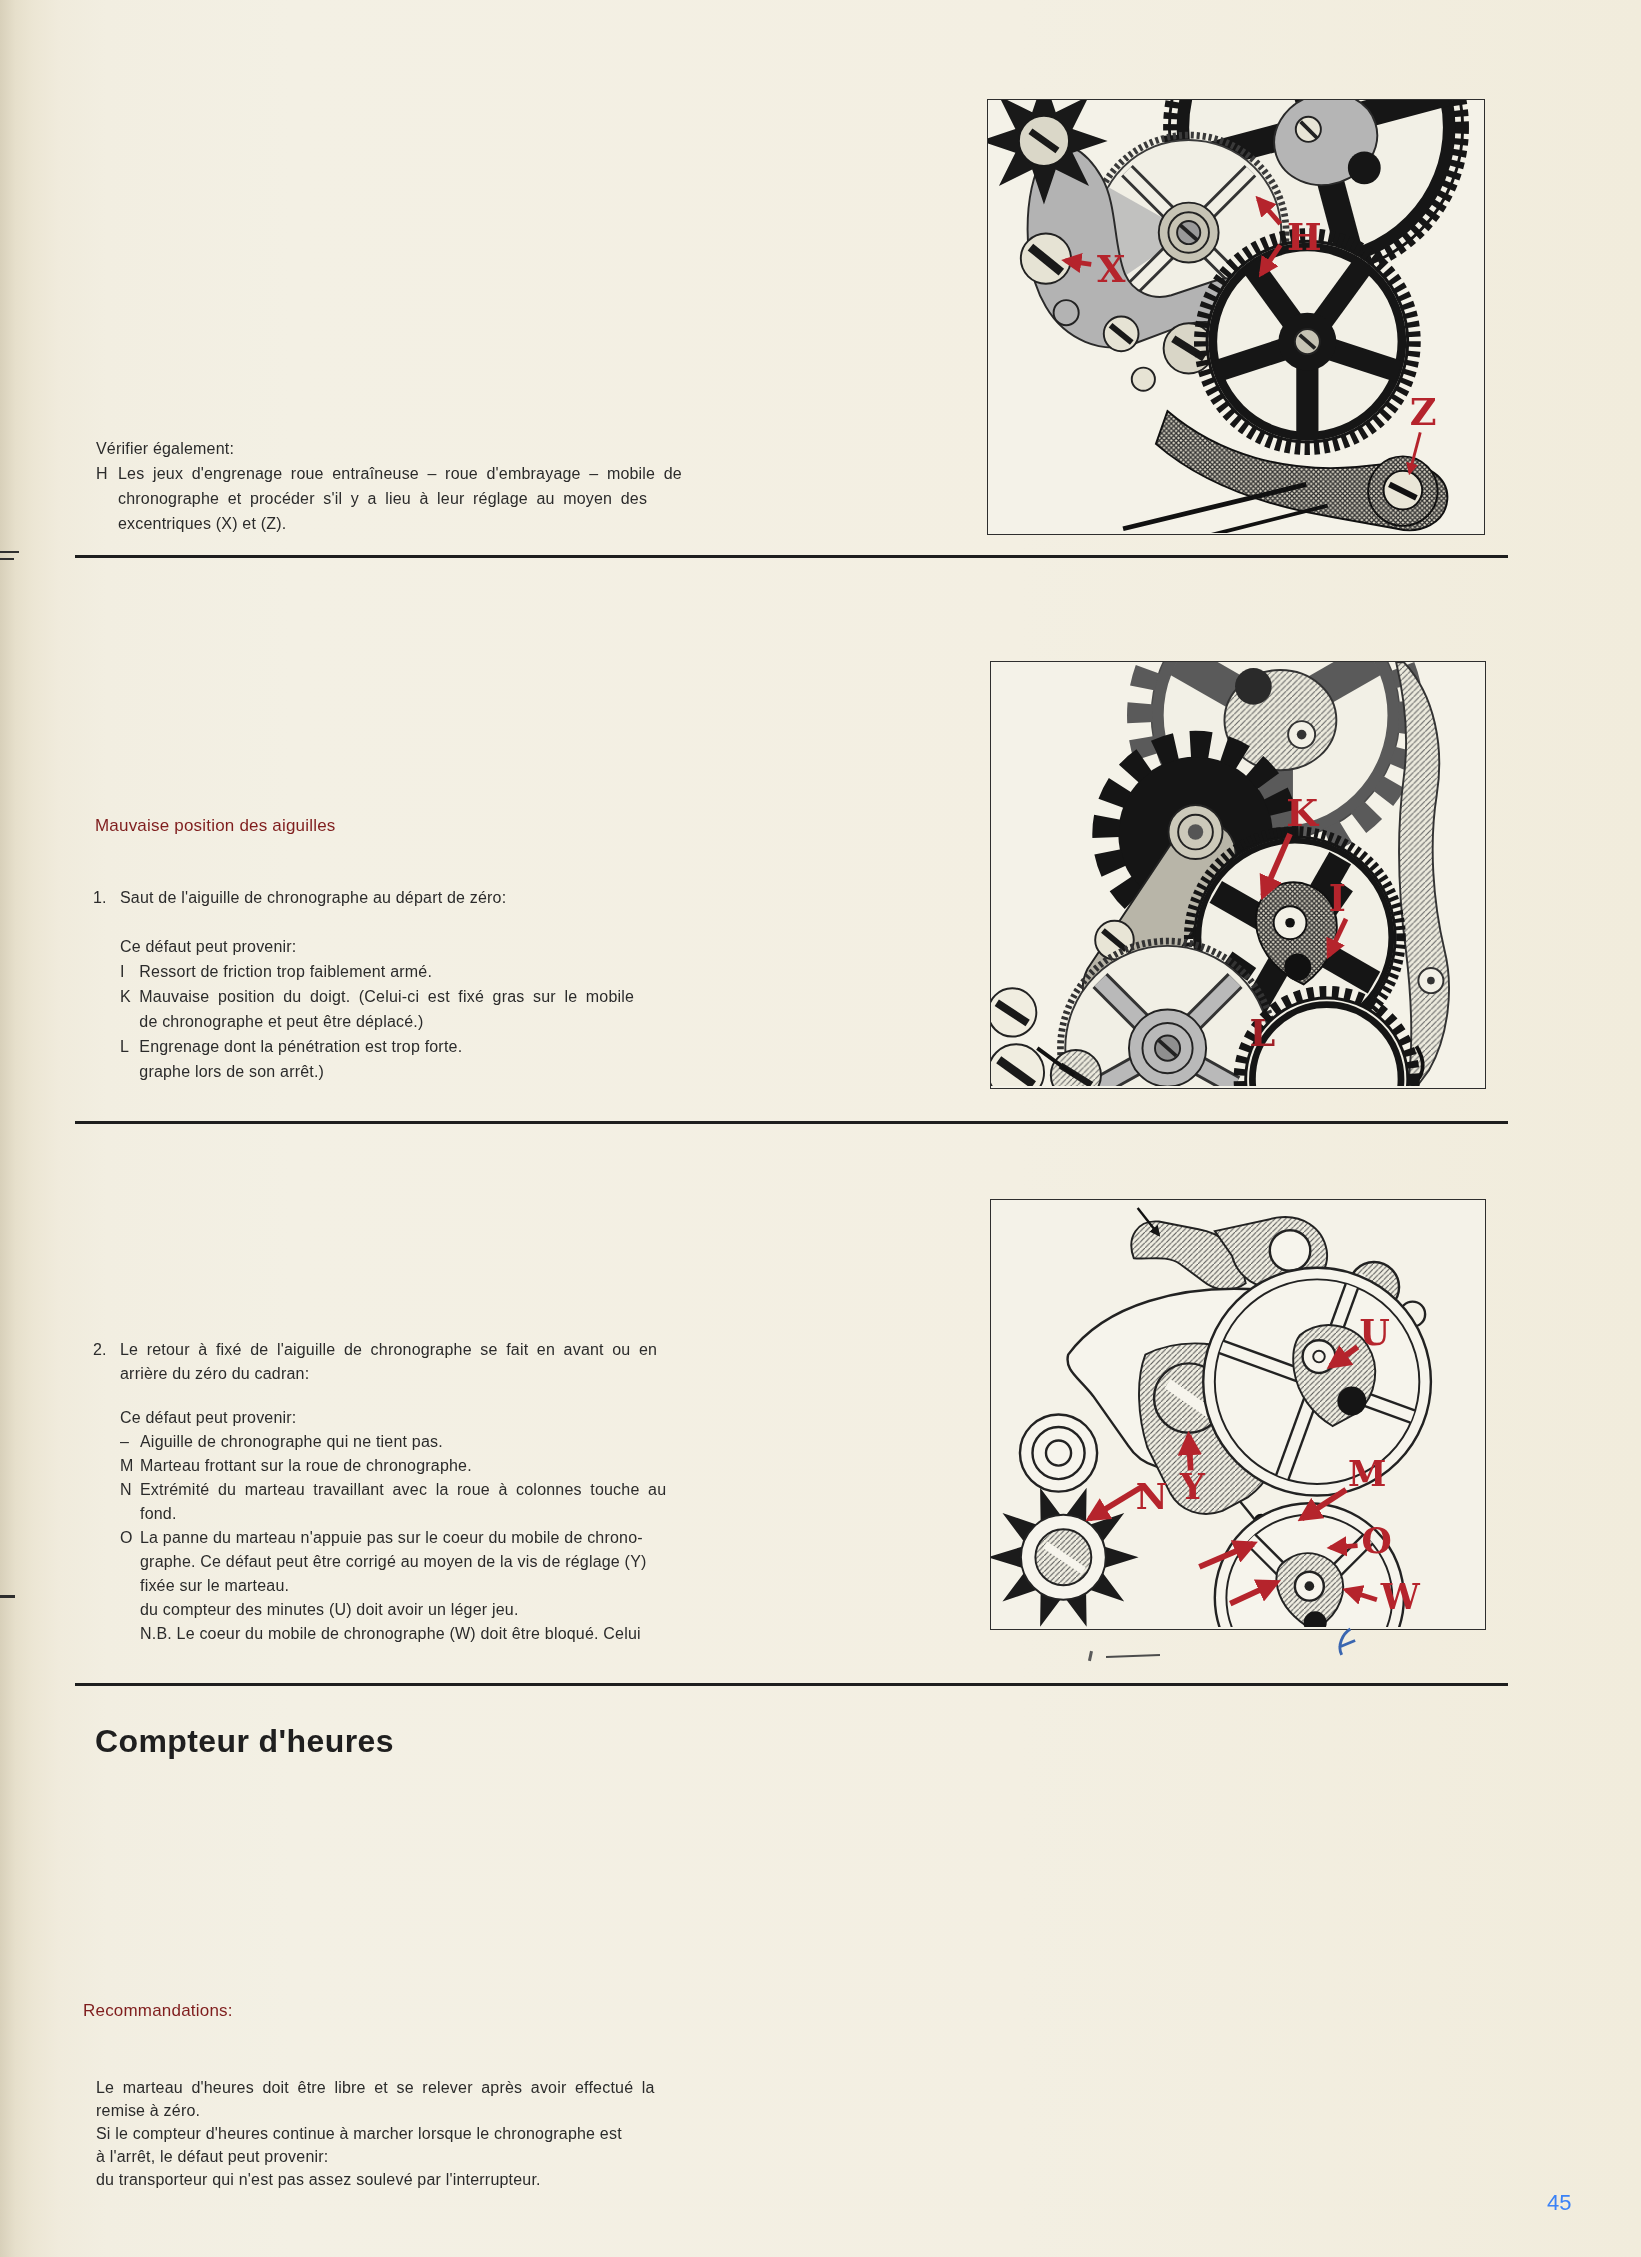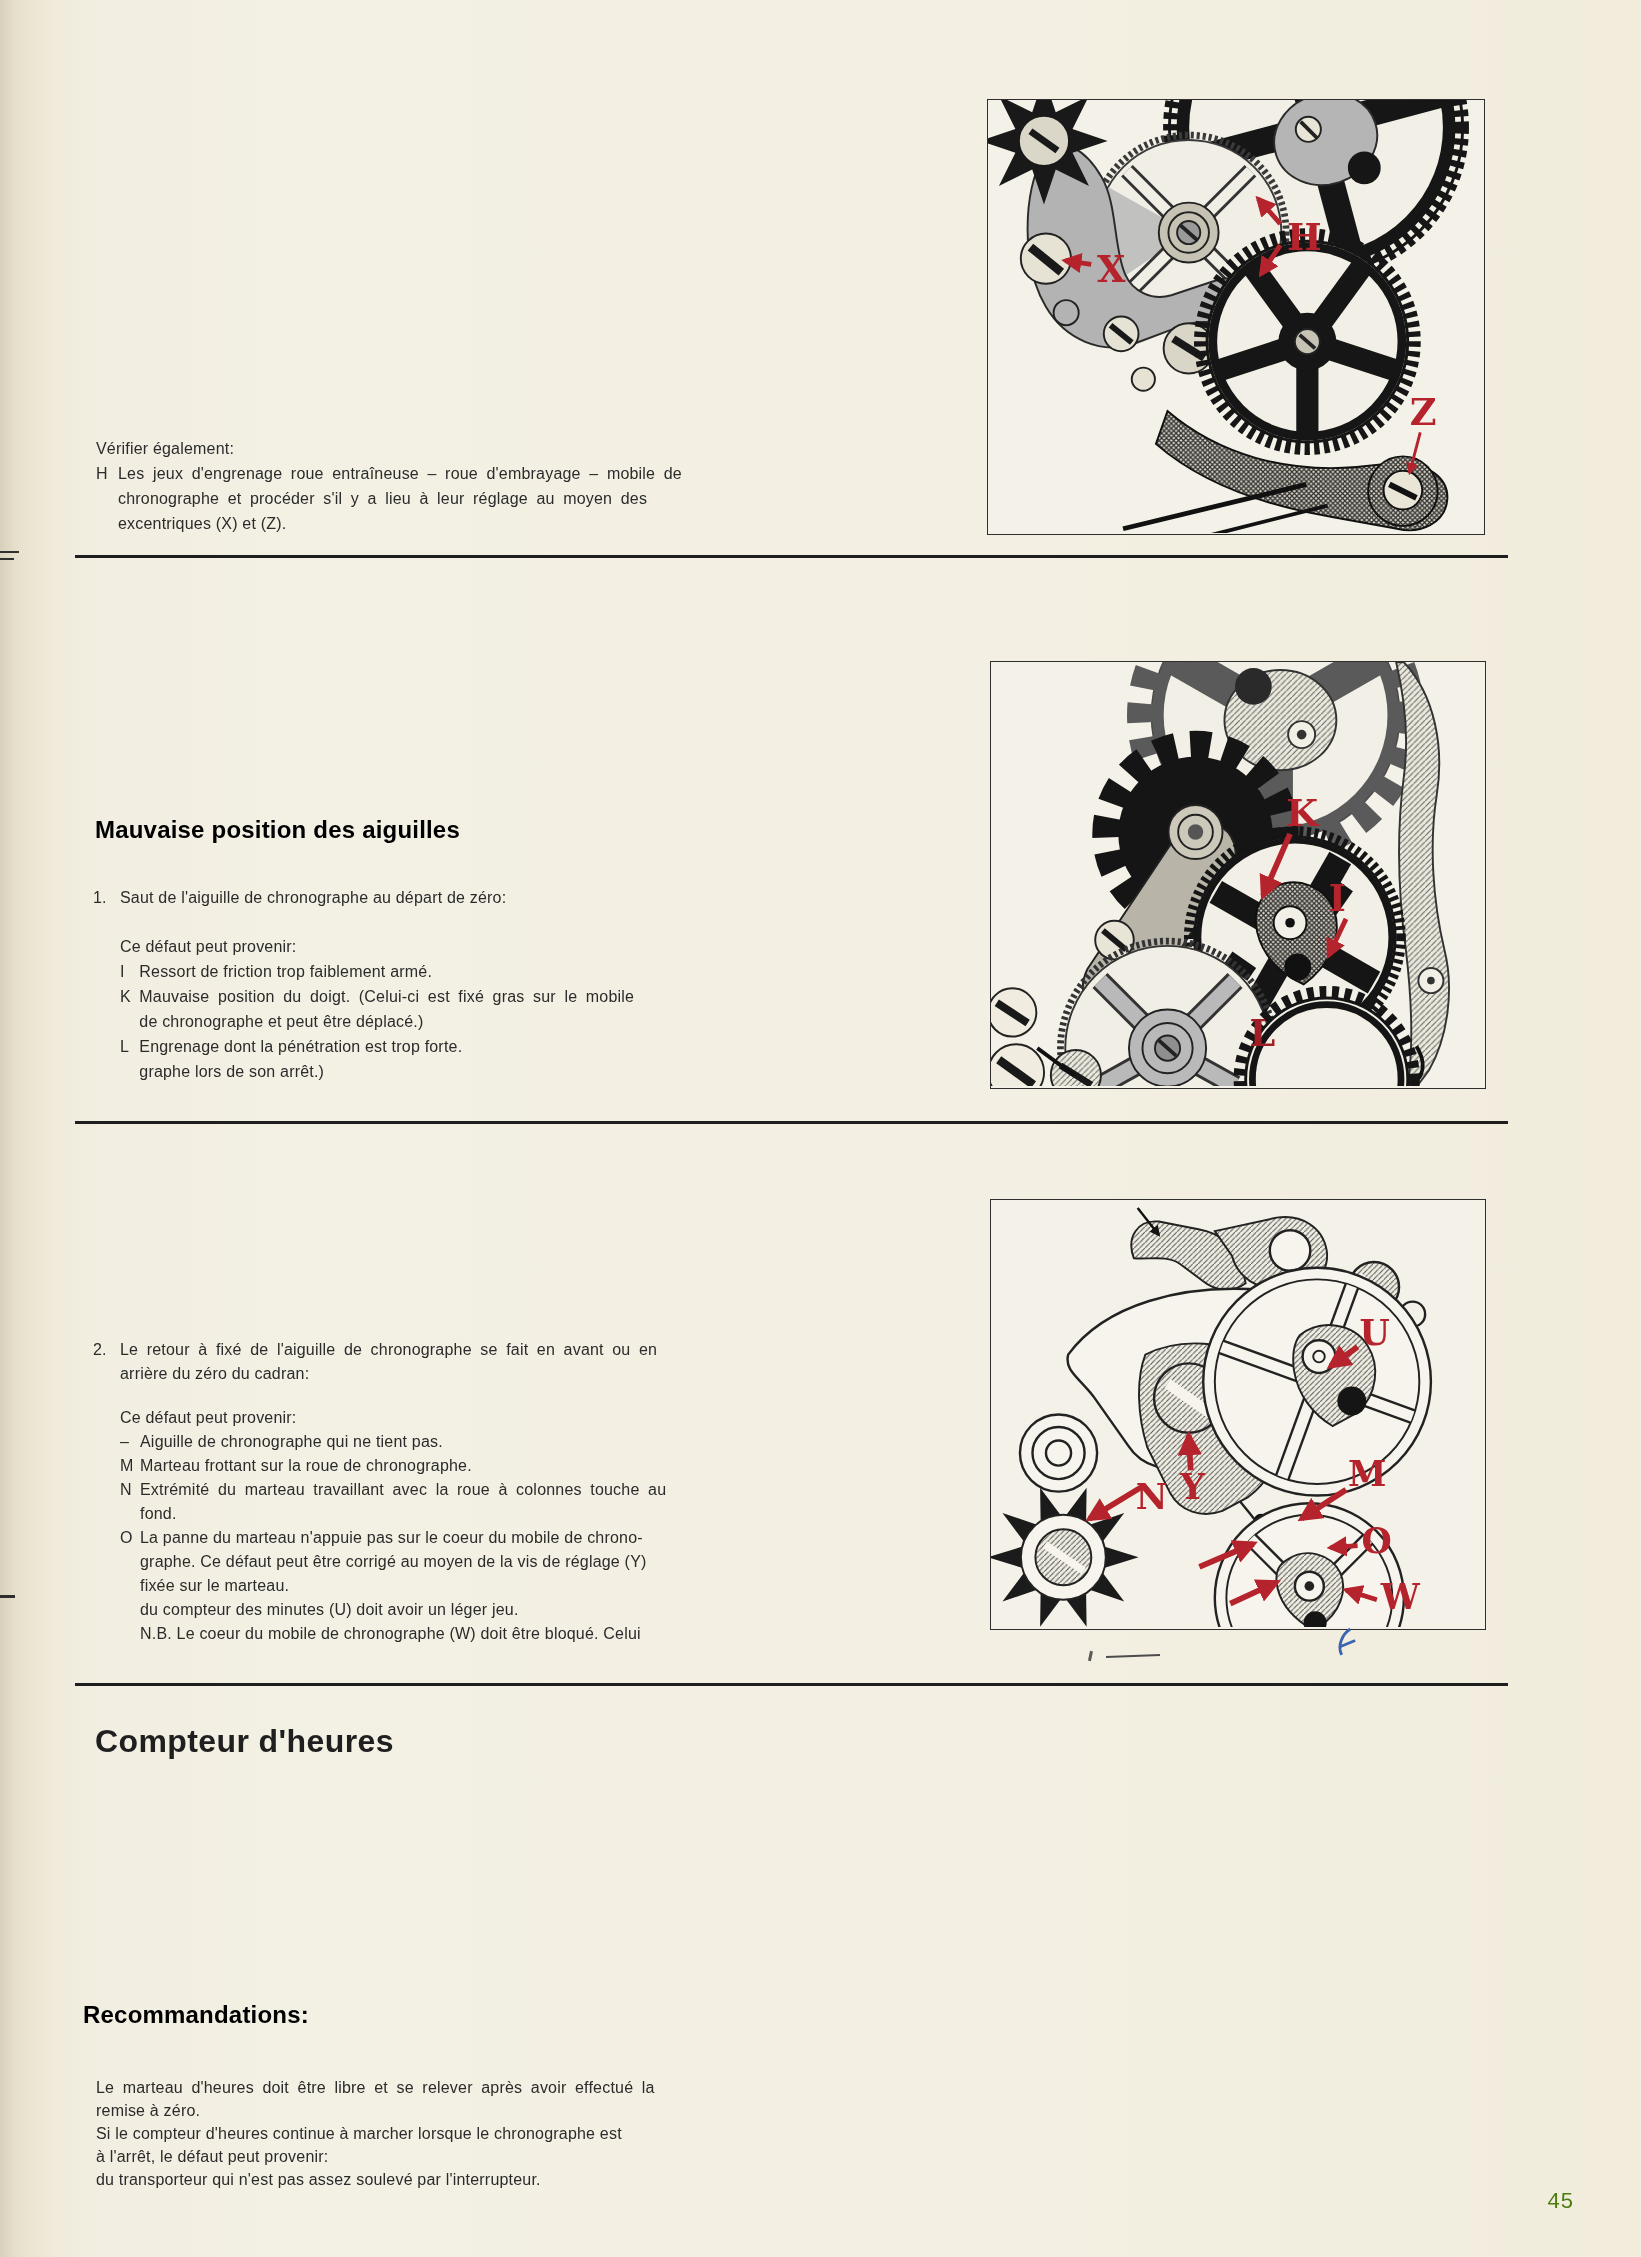--- a/index.html
+++ b/index.html
@@ -11,27 +11,27 @@
   .txt{position:absolute;}
   .tl{height:25px;line-height:25px;white-space:nowrap;display:flex;font-size:16px;letter-spacing:0.2px;}
   .tl25{height:24px;line-height:24px;}
   .tl24{height:23px;line-height:23px;}
   .mk{flex:0 0 auto;display:inline-block;}
   .w23{width:22px;}
   .w28{width:27px;}
   .w20{width:19.3px;}
   .w21{width:20px;}
   .j{word-spacing:3.9px;}
-  .h-bold{position:absolute;font-weight:bold;font-size:24px;letter-spacing:0.2px;color:#000000;white-space:nowrap;}
+  .h-bold{position:absolute;font-weight:normal;font-size:17px;letter-spacing:0.2px;color:#7f1d1d;white-space:nowrap;}
   .h-big{position:absolute;font-weight:bold;font-size:32px;letter-spacing:0.4px;color:#1f1f1f;white-space:nowrap;margin-top:8px;}
   .rule{position:absolute;left:75px;width:1433px;height:2.9px;background:#1e1e1e;}
   .panel{position:absolute;background:#f4f2e8;border:1.9px solid #2e2e2e;box-sizing:border-box;overflow:hidden;}
   .panel svg{display:block;}
   .red-label{font-family:"DejaVu Serif",serif;font-weight:bold;}
-  #pagenum{position:absolute;left:1547px;top:2190px;font-size:22px;color:#4d7c0f;font-family:Liberation Mono, monospace;}
+  #pagenum{position:absolute;left:1547px;top:2190px;font-size:22px;color:#3b82f6;}
   .edge-mark{position:absolute;background:#2e2e2e;}
   #pencil-mark{position:absolute;left:1089px;top:1651px;width:75px;height:11.6px;}
   #pencil-mark .bar{position:absolute;left:17.4px;top:3.9px;width:54px;height:1.9px;background:#4c4c4c;transform:rotate(-2deg);}
   #pencil-mark .tick{position:absolute;left:0;top:0;width:2.9px;height:9.7px;background:#5a5a5a;transform:rotate(12deg);}
 </style>
 </head>
 <body>
 
 <svg width="0" height="0" style="position:absolute">
   <defs>

